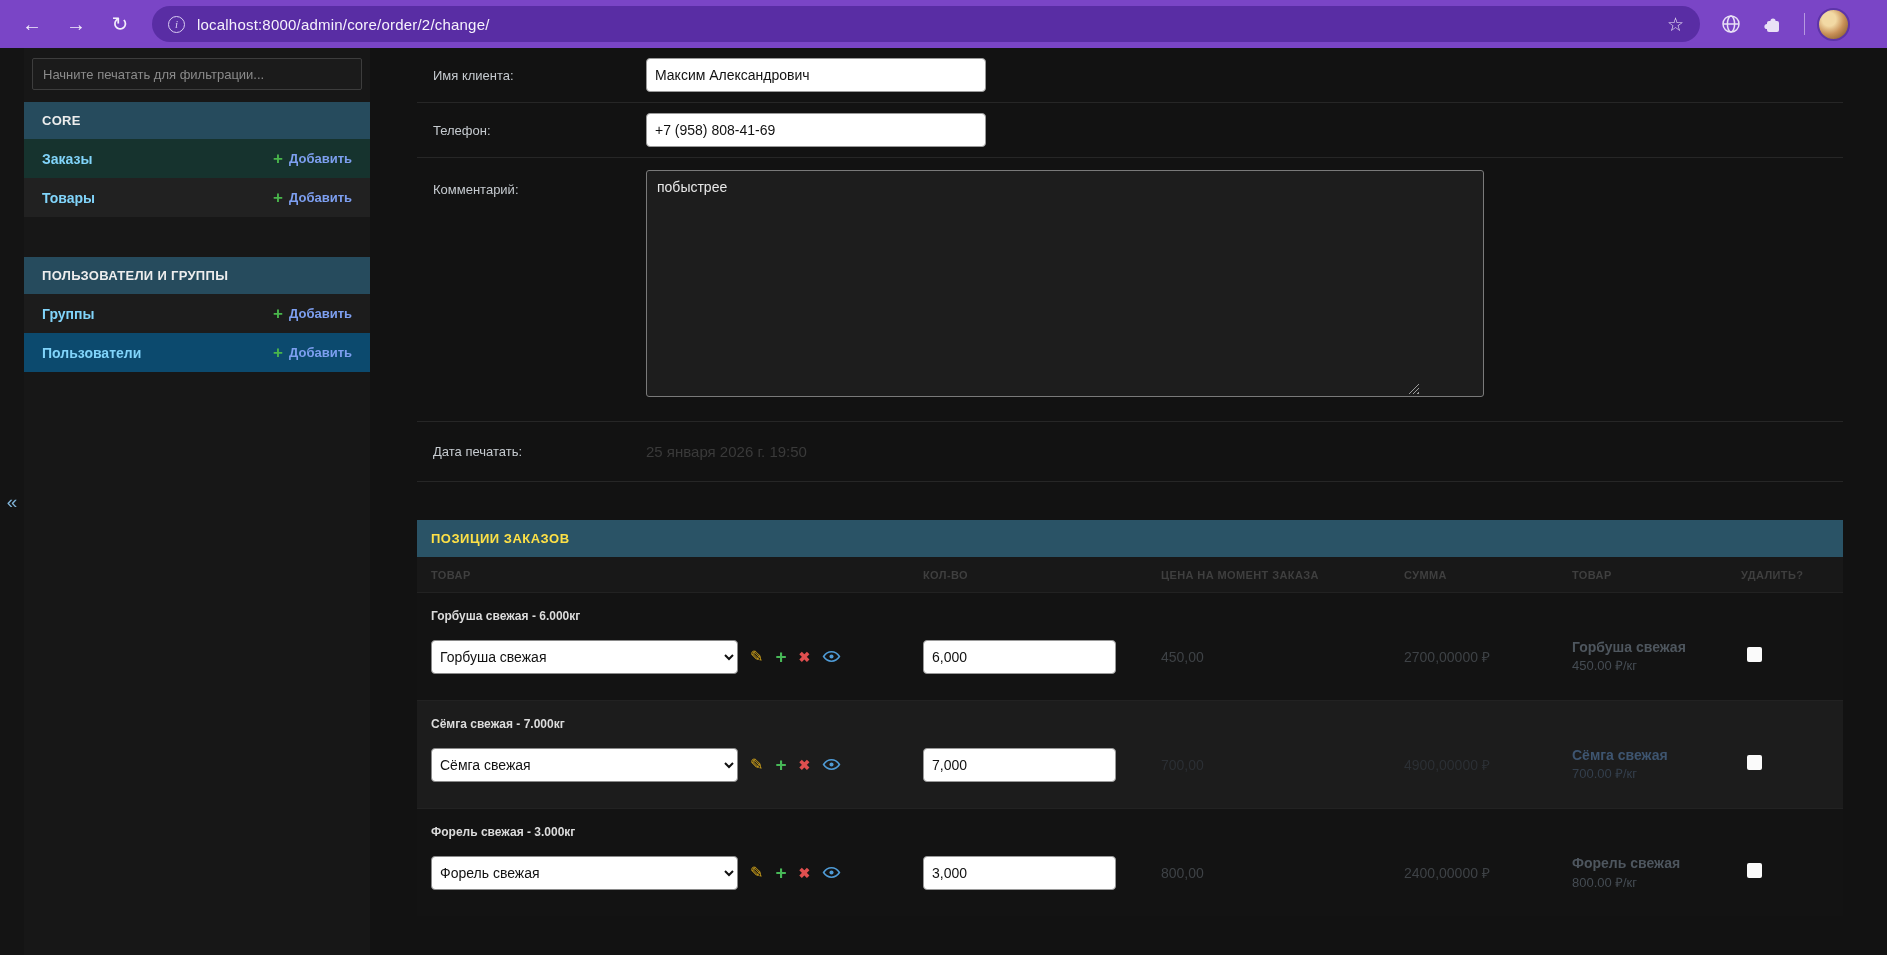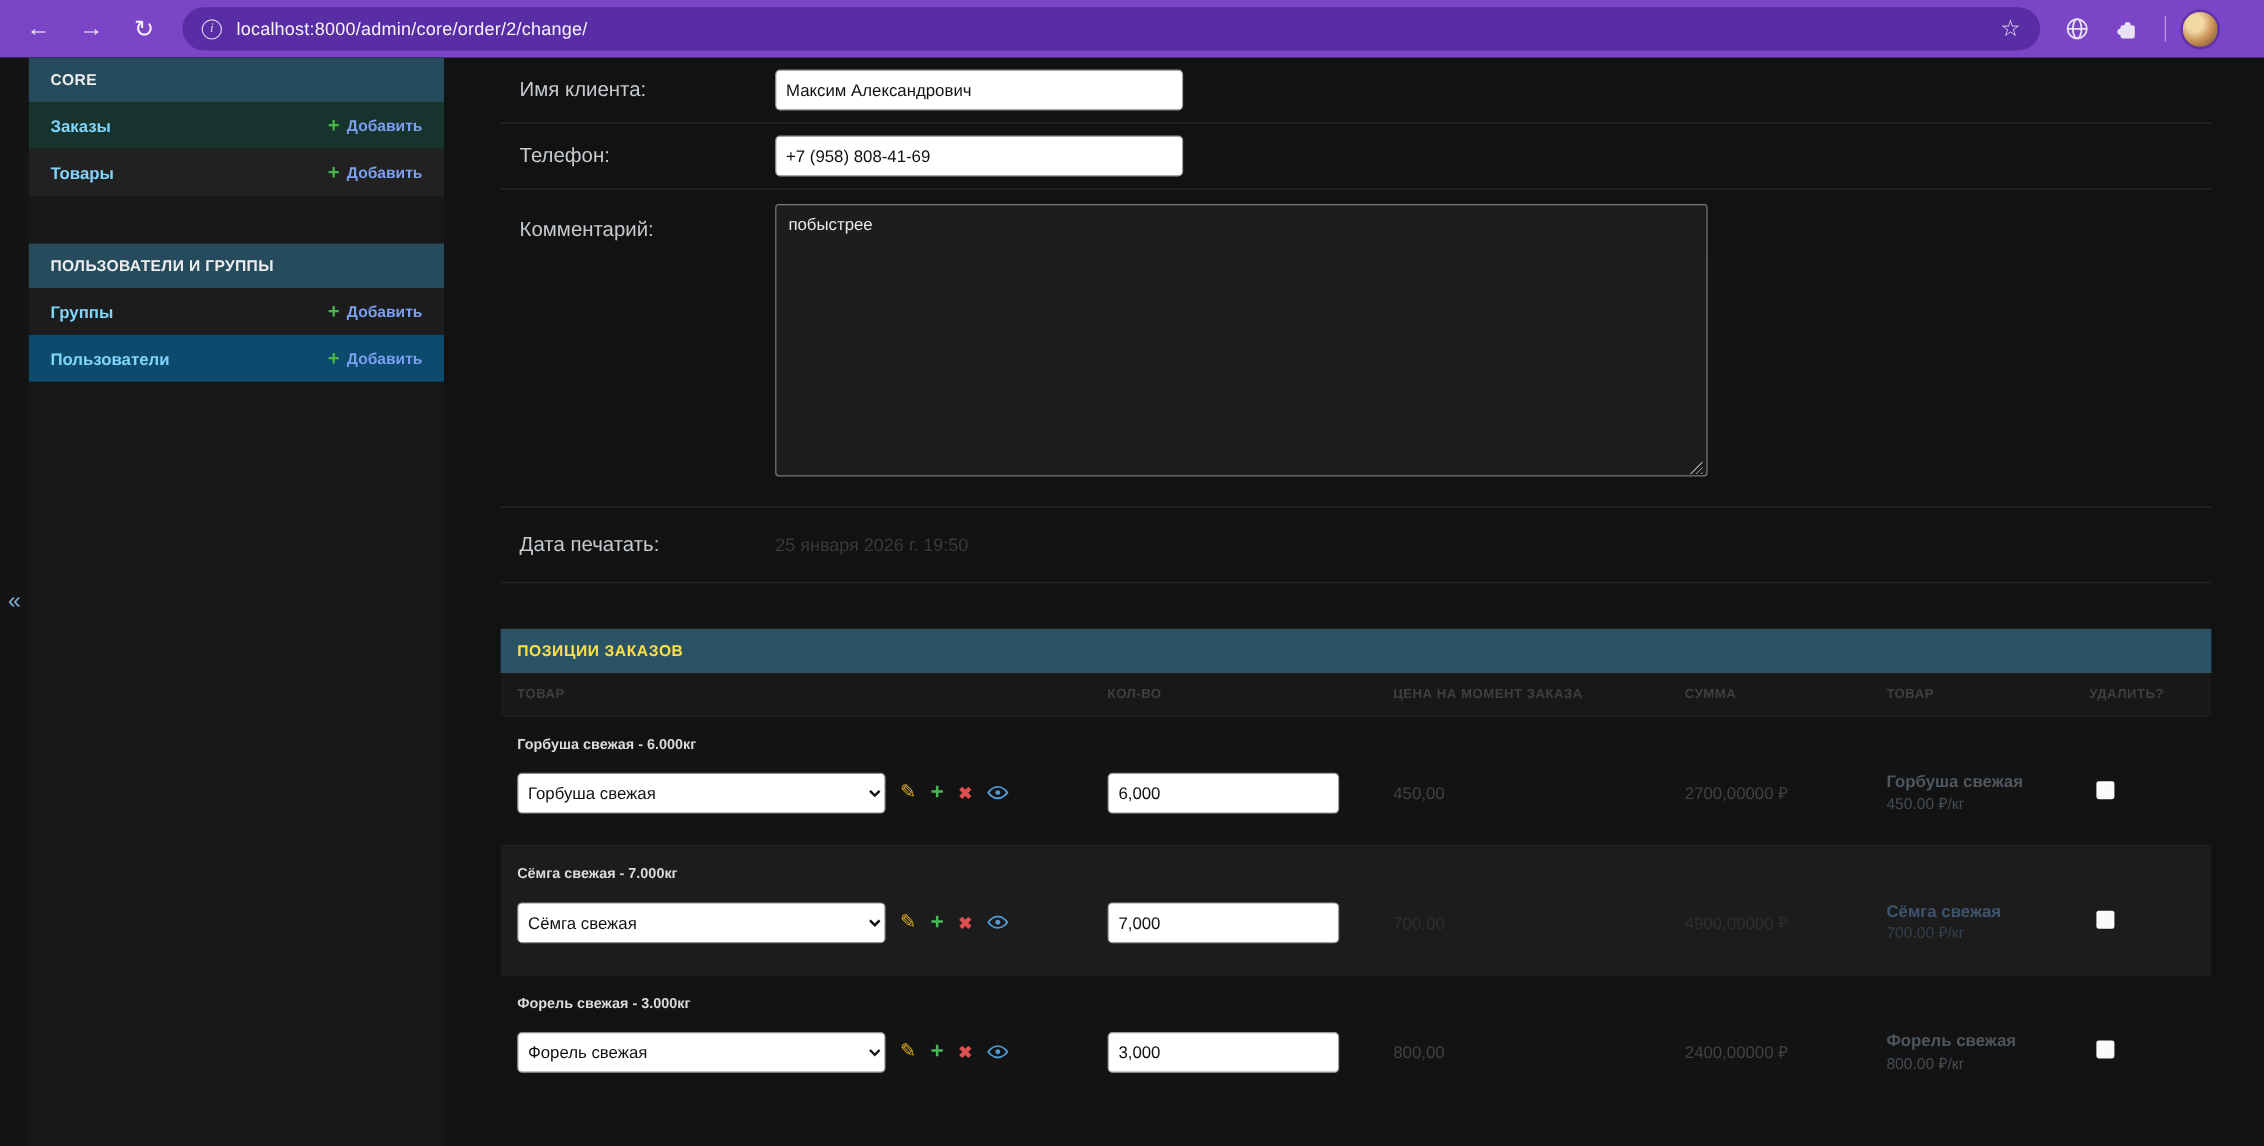--- a/index.html
+++ b/index.html
@@ -74,34 +74,34 @@
   .add-link { color:#7d9ff0; font-weight:600; font-size:13px; cursor:pointer; display:flex; align-items:center; gap:6px; }
   .plus-glyph { color:#49b54b; font-weight:bold; font-size:17px; line-height:1; }
 
   
   .main { position:absolute; left:417px; top:48px; width:1426px; bottom:0; overflow:hidden; }
   .form-row {
     display:flex; align-items:center;
     padding:10px 16px; border-bottom:1px solid #262626;
   }
   .form-row.tall { align-items:flex-start; padding-top:12px; padding-bottom:20px; }
-  .form-label { flex:0 0 213px; color:#c6cbd0; font-size:17px; }
+  .form-label { flex:0 0 213px; color:#c6cbd0; font-size:13px; }
   .form-row.tall .form-label { padding-top:12px; }
   .txt-input {
     width:340px; height:34px; background:#ffffff; color:#111;
     border:1px solid #9a9a9a; border-radius:4px; padding:0 8px; font-size:14px;
     font-family:"Liberation Sans", sans-serif;
   }
   .status-select {
     height:32px; background:#ffffff; color:#111; border:1px solid #8a8a8a;
     border-radius:4px; font-size:14px; padding:0 4px; font-family:"Liberation Sans", sans-serif;
   }
   .ta-wrap { position:relative; width:777px; }
   .comment-area {
-    width:777px; height:227px; background:#1d1d1d; color:#e8e8e8;
+    width:838px; height:227px; background:#1d1d1d; color:#e8e8e8;
     border:1px solid #7a7a7a; border-radius:3px; padding:8px 10px; font-size:14px;
     resize:none; font-family:"Liberation Sans", sans-serif;
   }
   .resize-grip {
     position:absolute; right:4px; bottom:7px; width:11px; height:11px;
     background:repeating-linear-gradient(135deg, transparent 0 2px, #9a9a9a 2px 3px);
     clip-path:polygon(100% 0, 0 100%, 100% 100%);
   }
   .readonly-val { color:#3a3a3a; font-size:15px; }
   .date-row { padding-top:21px; padding-bottom:21px; }
@@ -177,20 +177,21 @@
   </div>
   <div class="bar-sep"></div>
   <div class="avatar"></div>
 </div>
 
 <div class="collapse-strip">
   <span class="collapse-toggle">«</span>
 </div>
 
 <div class="sidebar">
+  <input class="filter-input" placeholder="Начните печатать для фильтрации..." style="">
 
   <div class="side-header">CORE</div>
   <div class="side-row row-orders">
     <span class="model-link">Заказы</span>
     <span class="add-link">
       <span class="plus-glyph">+</span>
       <span>Добавить</span>
     </span>
   </div>
   <div class="side-row row-products">

